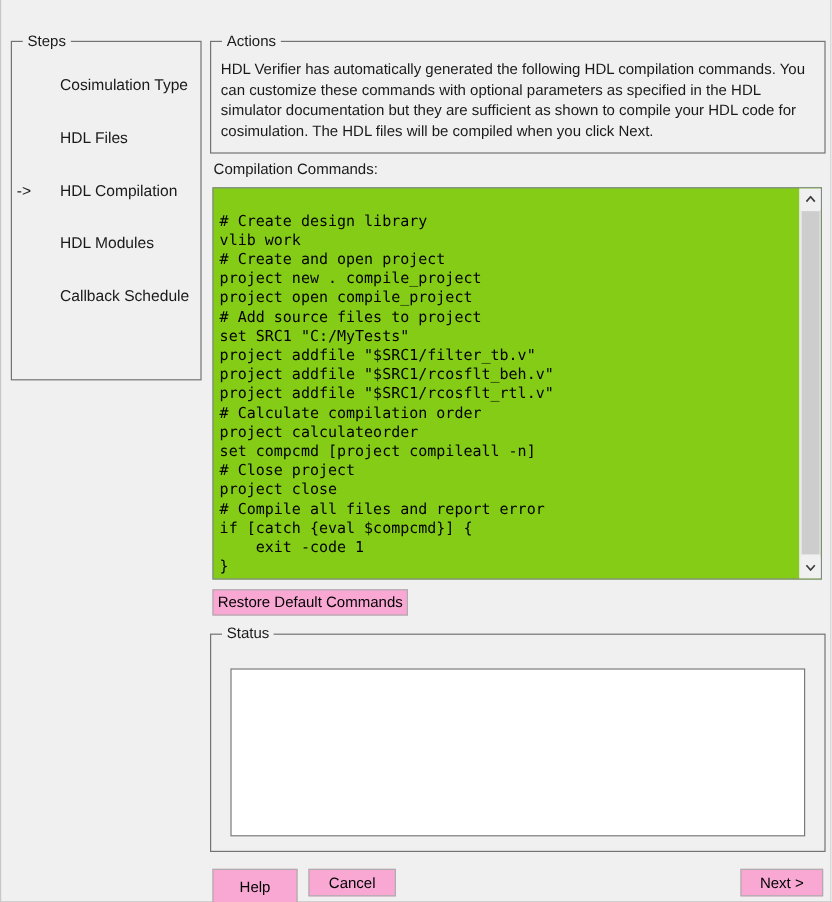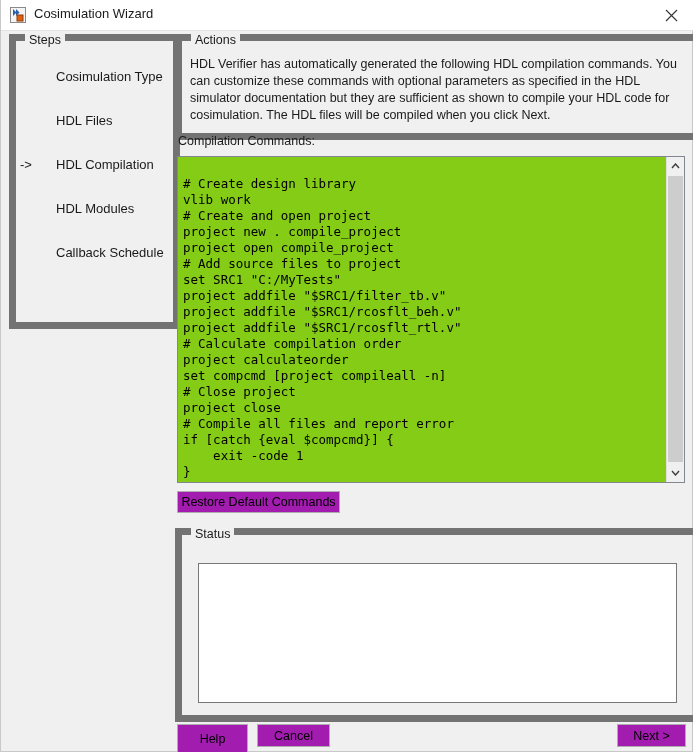--- a/index.html
+++ b/index.html
@@ -52,21 +52,21 @@
     display: flex;
     align-items: center;
     justify-content: center;
     cursor: default;
   }
   #titlebar .tb-close svg { display:block; }
 
   
   .groupbox {
     position: absolute;
-    border: 7px solid #737373;
+    border: 1px solid #737373;
     background: transparent;
   }
   .groupbox > .gb-label {
     position: absolute;
     top: -8px;
     left: 9px;
     background: #f0f0f0;
     padding: 0 4px;
     font-size: 12.5px;
     color: #1a1a1a;
@@ -161,21 +161,21 @@
   #cc-scroll .sb-thumb {
     position: absolute;
     left: 1px; top: 19px;
     width: 15px; height: 286px;
     background: #cdcdcd;
   }
 
   
   .winbtn {
     position: absolute;
-    background: #a21caf;
+    background: #f9a8d4;
     border: 1px solid #adadad;
     box-sizing: border-box;
     font-family: "Liberation Sans", sans-serif;
     font-size: 12.5px;
     color: #000000;
     display: flex;
     align-items: center;
     justify-content: center;
     padding: 0;
     cursor: default;
@@ -204,37 +204,20 @@
   #btn-help   { left: 176px; top: 724px; width: 71px;  height: 29px; }
   #btn-cancel { left: 256px; top: 724px; width: 73px;  height: 23px; }
   #btn-back   { left: 529px; top: 724px; width: 79px;  height: 23px; margin-top: 34px; }
   #btn-next   { left: 616px; top: 724px; width: 69px;  height: 23px; }
 </style>
 </head>
 <body>
 
 <div id="app">
 
-  <div id="titlebar">
-    <span class="tb-icon">
-      <svg width="16" height="16" viewBox="0 0 16 16">
-        <rect x="0.5" y="0.5" width="15" height="15" fill="#f4f4f4" stroke="#8a8a8a"></rect>
-        <path d="M3 2 L3 9 L6.5 5.5 Z" fill="#2a5fa8"></path>
-        <path d="M6 2 L6 9 L9.5 5.5 Z" fill="#2a5fa8"></path>
-        <rect x="7" y="8" width="6" height="6" fill="#e06010" stroke="#8a3a08"></rect>
-      </svg>
-    </span>
-    <span class="tb-title">Cosimulation Wizard</span>
-    <div class="tb-close">
-      <svg width="13" height="13" viewBox="0 0 13 13">
-        <line x1="1" y1="1" x2="12" y2="12" stroke="#333333" stroke-width="1.1"></line>
-        <line x1="12" y1="1" x2="1" y2="12" stroke="#333333" stroke-width="1.1"></line>
-      </svg>
-    </div>
-  </div>
 
   <div class="groupbox" id="steps-box">
     <span class="gb-label">Steps</span>
 
     <div class="step-item" style="top:28px;">
       <span class="step-label">Cosimulation Type</span>
     </div>
 
     <div class="step-item" style="top:72px;">
       <span class="step-label">HDL Files</span>

